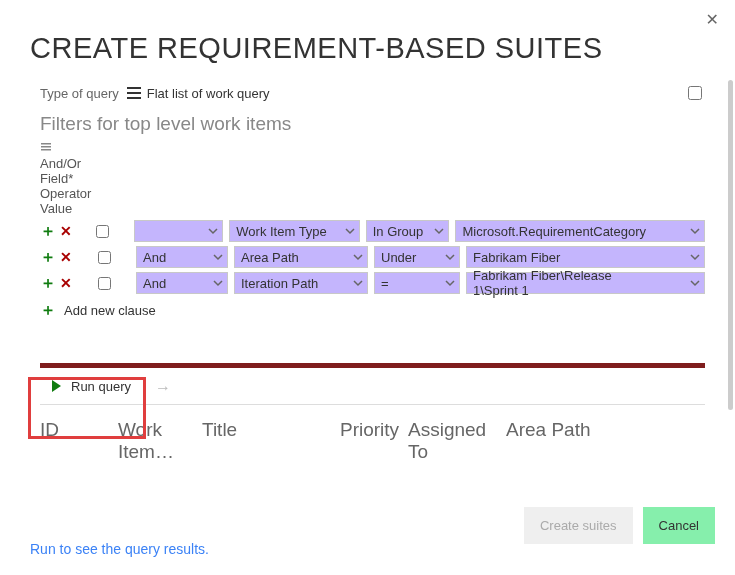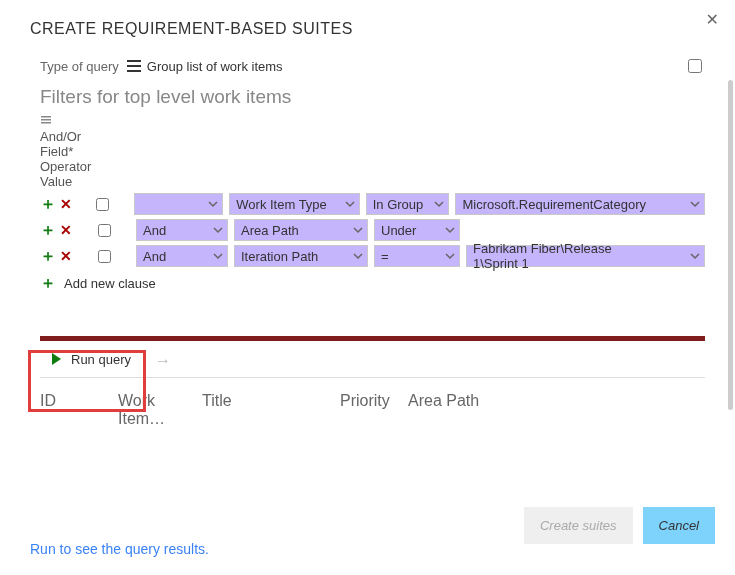--- a/index.html
+++ b/index.html
@@ -1,19 +1,19 @@
 <!DOCTYPE html>
 <html><head>
 <meta charset="utf-8">
 <style>
   * { box-sizing: border-box; font-family: "Segoe UI", Arial, sans-serif; }
   body { margin: 0; background: #fff; width: 735px; height: 575px; position: relative; overflow: hidden; }
   .dialog { position: absolute; inset: 0; padding: 0; }
   .close { position: absolute; top: 10px; right: 16px; color: #666; font-size: 16px; cursor: pointer; }
-  .title { font-size: 16px; font-weight: 300; color: #333; letter-spacing: 0.5px; padding: 20px 30px 10px 30px; }
+  .title { font-size: 29px; font-weight: 300; color: #333; letter-spacing: 0.5px; padding: 32px 30px 10px 30px; }
   .content { padding: 8px 30px 0 40px; position: relative; }
   .row-top { display: flex; align-items: center; justify-content: space-between; font-size: 13px; color: #666; margin-bottom: 10px; }
   .qtype { display: flex; align-items: center; gap: 8px; }
   .qtype .picked { display: inline-flex; align-items: center; gap: 6px; color: #333; }
   .list-icon { width: 14px; height: 12px; display: inline-block; }
   .cross-proj { display: flex; align-items: center; gap: 8px; color: #666; }
   .cross-proj input { width: 14px; height: 14px; }
   .section-label { font-size: 19px; color: #888; margin: 6px 0 6px 0; }
   .filters { width: 100%; }
   .filters-head { display: flex; font-size: 13px; color: #555; padding-bottom: 2px; flex-direction: column; }
@@ -36,27 +36,27 @@
   .dd.op { width: 86px; }
   .dd.val { flex: 1; margin-right: 0; gap: 44px; }
   .dd.empty { color: transparent; }
   .chev { width: 10px; height: 10px; flex-shrink: 0; }
   .addclause { display: inline-flex; align-items: center; gap: 8px; color: #333; font-size: 13px; margin-top: 6px; cursor: pointer; }
   .runbar { border-top: 5px solid #7f1d1d; border-bottom: 1px solid #ddd; margin-top: 44px; height: 42px; display: flex; align-items: center; gap: 14px; padding: 0 2px; }
   .run-highlight { border: 3px solid #e03e3e; position: absolute; pointer-events:none; }
   .runbtn { display: inline-flex; align-items: center; gap: 10px; font-size: 13px; color: #333; cursor: pointer; padding: 4px 10px; }
   .play-icon { width: 0; height: 0; border-top: 6px solid transparent; border-bottom: 6px solid transparent; border-left: 9px solid #107c10; }
   .fwd-arrow { color: #bbb; font-size: 16px; }
-  .cols { display: flex; gap: 18px; font-size: 16px; color: #666; margin-top: 14px; }
+  .cols { display: flex; gap: 18px; font-size: 19px; color: #666; margin-top: 14px; }
   .footer { position: absolute; bottom: 18px; left: 30px; right: 20px; display: flex; align-items: center; justify-content: space-between; }
   .hint { font-size: 14px; color: #3b82f6; margin-top: 47px; }
   .btns { display: flex; gap: 10px; }
-  .btn { height: 37px; padding: 0 16px; font-size: 13px; display: inline-flex; align-items: center; justify-content: center; border: none; cursor: pointer; font-style: italic; }
+  .btn { height: 37px; padding: 0 16px; font-size: 13px; display: inline-flex; align-items: center; justify-content: center; border: none; cursor: pointer; }
   .btn.primary { background: #efefef; color: #aaa; }
-  .btn.secondary { background: #7dd3fc; color: #333; }
+  .btn.secondary { background: #86efac; color: #333; }
   .scroll-ind { position: absolute; right: 2px; top: 80px; width: 5px; height: 330px; background: #ccc; border-radius: 3px; }
 </style>
 </head>
 <body>
 
 <div class="dialog">
   <span class="close">✕</span>
 
   <div class="title">CREATE REQUIREMENT-BASED SUITES</div>
 
@@ -66,21 +66,21 @@
       <div class="qtype">
         <span>Type of query</span>
         <span class="picked">
           <span class="list-icon">
             <svg viewBox="0 0 14 12">
                 <rect x="0" y="0" width="14" height="2" fill="#333"></rect>
                 <rect x="0" y="5" width="14" height="2" fill="#333"></rect>
                 <rect x="0" y="10" width="14" height="2" fill="#333"></rect>
               </svg>
           </span>
-          <span>Group list of work items</span>
+          <span>Flat list of work query</span>
         </span>
       </div>
       <label class="cross-proj">
         <input type="checkbox" style="">
       </label>
     </div>
 
     <div class="section-label">Filters for top level work items</div>
 
     <div class="filters">
@@ -152,20 +152,26 @@
             <svg class="chev" viewBox="0 0 10 10">
               <path d="M1 3 L5 7 L9 3" stroke="#666" fill="none" stroke-width="1.5"></path>
             </svg>
           </div>
         <div class="dd op">
             <span>Under</span>
             <svg class="chev" viewBox="0 0 10 10">
               <path d="M1 3 L5 7 L9 3" stroke="#666" fill="none" stroke-width="1.5"></path>
             </svg>
           </div>
+        <div class="dd val">
+            <span>Fabrikam Fiber</span>
+            <svg class="chev" viewBox="0 0 10 10">
+              <path d="M1 3 L5 7 L9 3" stroke="#666" fill="none" stroke-width="1.5"></path>
+            </svg>
+          </div>
       </div>
 
       
       <div class="filter-row">
         <div class="act">
           <span class="plus">＋</span>
           <span class="xdel">✕</span>
         </div>
         <div class="chk">
             <input type="checkbox" style="">
@@ -209,20 +215,21 @@
       </span>
       <span class="fwd-arrow">→</span>
     </div>
     <div class="run-highlight" style="left:28px; top:302px; width:118px; height:62px;"></div>
 
     <div class="cols">
       <span style="width:60px">ID</span>
       <span style="width:66px">Work Item…</span>
       <span style="width:120px">Title</span>
       <span style="width:50px">Priority</span>
+      <span style="width:80px">Assigned To</span>
       <span>Area Path</span>
     </div>
 
   </div>
 
   <div class="scroll-ind"></div>
 
   <div class="footer">
     <span class="hint">Run to see the query results.</span>
     <div class="btns">

